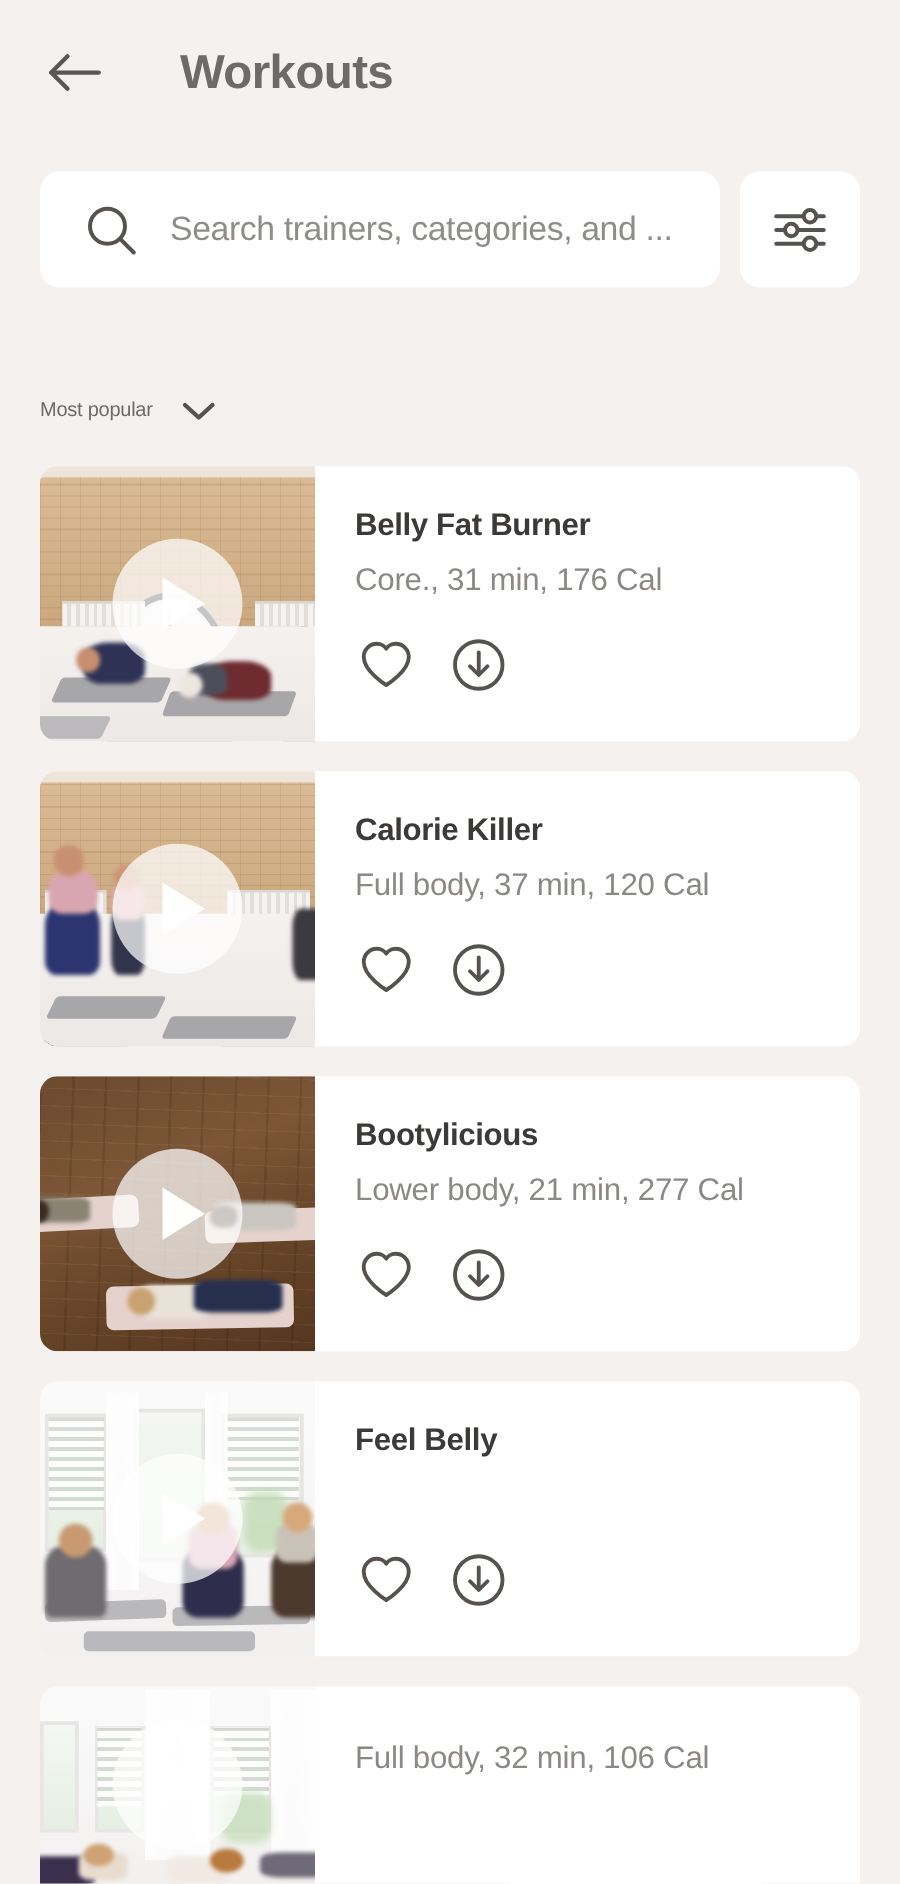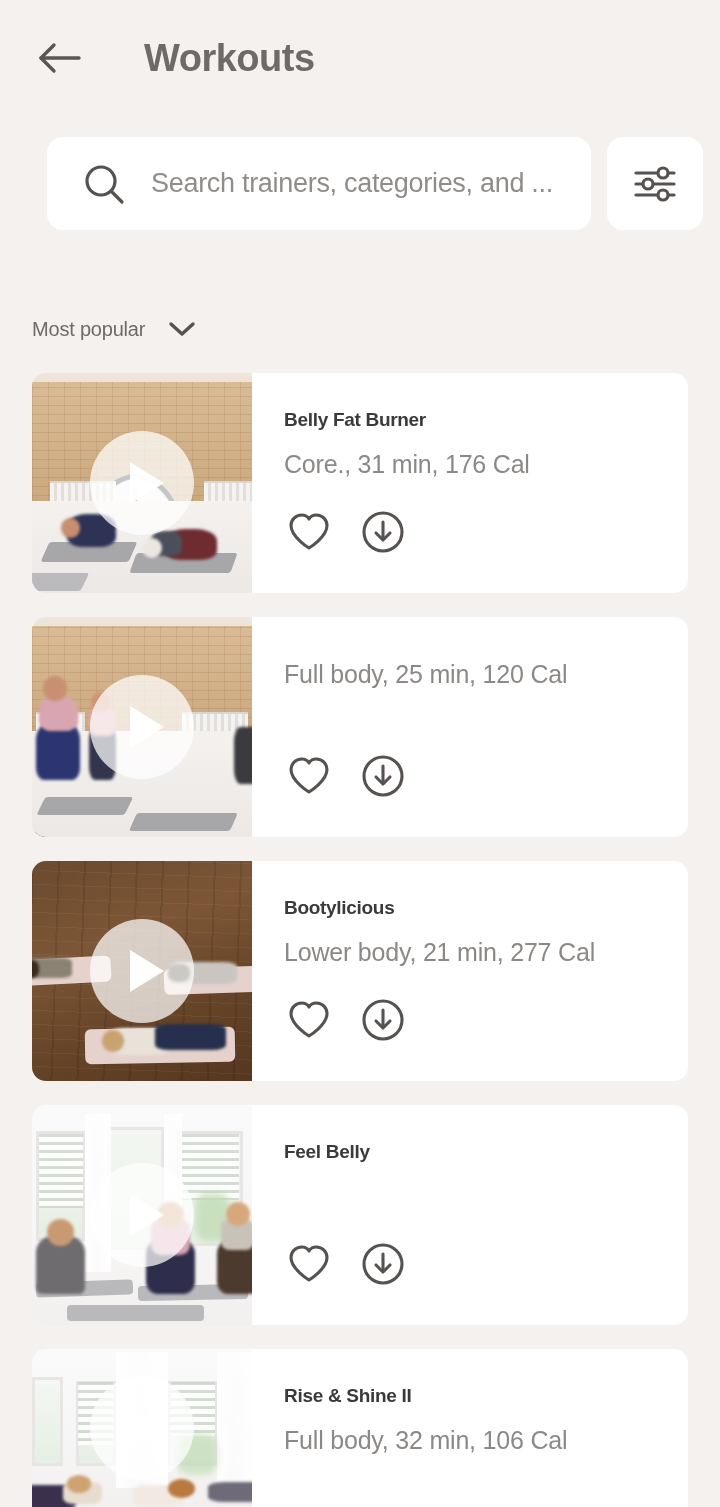--- a/index.html
+++ b/index.html
@@ -19,21 +19,21 @@
     display:flex; align-items:center; justify-content:center;
     cursor:pointer; background:none; border:none;
   }
   .page-title {
     position:absolute; left:144px; top:34px;
     font-size:38px; font-weight:bold; color:#6E6A67;
     letter-spacing:-0.5px; line-height:48px;
   }
 
   
-  .search-row { position:absolute; top:137px; left:32px; width:656px; height:93px;margin-left:15px; }
+  .search-row { position:absolute; top:137px; left:32px; width:656px; height:93px; }
   .search-box {
     position:absolute; left:0; top:0; width:544px; height:93px;
     background:#FFFFFF; border-radius:16px;
     display:flex; align-items:center; padding-left:36px;
   }
   .search-icon { flex:0 0 auto; display:flex; align-items:center; }
   .search-input {
     border:none; outline:none; background:transparent;
     font-family:"Liberation Sans", sans-serif;
     font-size:27px; color:#8C8885; margin-left:26px; width:420px;
@@ -46,21 +46,21 @@
     display:flex; align-items:center; justify-content:center; cursor:pointer;
   }
 
   
   .results-bar {
     position:absolute; top:305px; left:32px; width:656px; height:48px;
     display:flex; align-items:center; justify-content:space-between;
   }
   .results-count { font-size:30px; font-weight:bold; color:#3C3A38; letter-spacing:-0.4px; }
   .sort-control { display:flex; align-items:center; gap:22px; cursor:pointer; }
-  .sort-label { font-size:20px; color:#6E6A67; letter-spacing:-0.2px; }
+  .sort-label { font-size:16px; color:#6E6A67; letter-spacing:-0.2px; }
 
   
   .card-list { position:absolute; top:373px; left:0; width:720px; }
   .card {
     position:relative; margin:0 0 24px 32px;
     width:656px; height:220px;
     display:flex; align-items:stretch;
   }
   .thumb {
     position:relative; width:220px; height:220px; flex:0 0 220px;
@@ -79,21 +79,21 @@
     width:0; height:0; margin-left:10px;
     border-left:34px solid rgba(255,255,255,0.97);
     border-top:21px solid transparent;
     border-bottom:21px solid transparent;
   }
   .card-body {
     flex:1; background:#FFFFFF; border-radius:0 14px 14px 0;
     padding:30px 0 0 32px; position:relative;
   }
   .card-title {
-    font-size:19px; font-weight:bold; color:#3C3A38;
+    font-size:25px; font-weight:bold; color:#3C3A38;
     letter-spacing:-0.3px; line-height:34px;
   }
   .card-sub {
     font-size:25px; color:#8C8885; margin-top:12px;
     letter-spacing:-0.2px; line-height:30px;
   }
   .card-actions {
     position:absolute; left:32px; bottom:36px;
     display:flex; align-items:center; gap:24px;
   }
@@ -253,21 +253,22 @@
         <div class="person blur" style="left:26%;bottom:26%;width:12%;height:24%;background:#32354C;border-radius:25%;"></div>
         <div class="person blur" style="left:26%;bottom:46%;width:12%;height:13%;background:#DFA8B0;"></div>
         <div class="person blur" style="left:27%;bottom:57%;width:9%;height:9%;background:#CE9574;border-radius:50%;"></div>
         <div class="person blur" style="left:92%;bottom:24%;width:12%;height:26%;background:#3B3A3F;border-radius:25%;"></div>
       </div>
       <div class="play">
         <span class="play-tri"></span>
       </div>
     </div>
     <div class="card-body">
-      <div class="card-sub">Full body, 25 min, 120 Cal</div>
+      <div class="card-title">Calorie Killer</div>
+      <div class="card-sub">Full body, 37 min, 120 Cal</div>
       <div class="card-actions">
         <span class="act">
           <svg width="42" height="40" viewBox="0 0 42 40" fill="none">
             <path d="M21 36 C21 36 3 25 3 13.5 C3 7.7 7.7 3 13.5 3 C17 3 20 5 21 7 C22 5 25 3 28.5 3 C34.3 3 39 7.7 39 13.5 C39 25 21 36 21 36 Z" stroke="#56524F" stroke-width="3.1" stroke-linejoin="round"></path>
           </svg>
         </span>
         <span class="act">
           <svg width="44" height="44" viewBox="0 0 44 44" fill="none">
             <circle cx="22" cy="22" r="19" stroke="#56524F" stroke-width="3.1"></circle>
             <path d="M22 12 V29" stroke="#56524F" stroke-width="3.1" stroke-linecap="round"></path>
@@ -378,18 +379,17 @@
         <div class="person blur" style="left:16%;top:80%;width:11%;height:11%;background:#CFA273;border-radius:50%;"></div>
         <div class="person blur" style="left:46%;top:86%;width:22%;height:14%;background:#F2EAE2;border-radius:26%;"></div>
         <div class="person blur" style="left:62%;top:82%;width:12%;height:12%;background:#B9793F;border-radius:50%;"></div>
         <div class="person blur" style="left:80%;top:84%;width:28%;height:13%;background:#6E6A78;border-radius:26%;"></div>
       </div>
       <div class="play">
         <span class="play-tri"></span>
       </div>
     </div>
     <div class="card-body">
-      <div class="card-title">Rise &amp; Shine II</div>
       <div class="card-sub">Full body, 32 min, 106 Cal</div>
     </div>
   </div>
 
 </div>
 
 </body></html>

